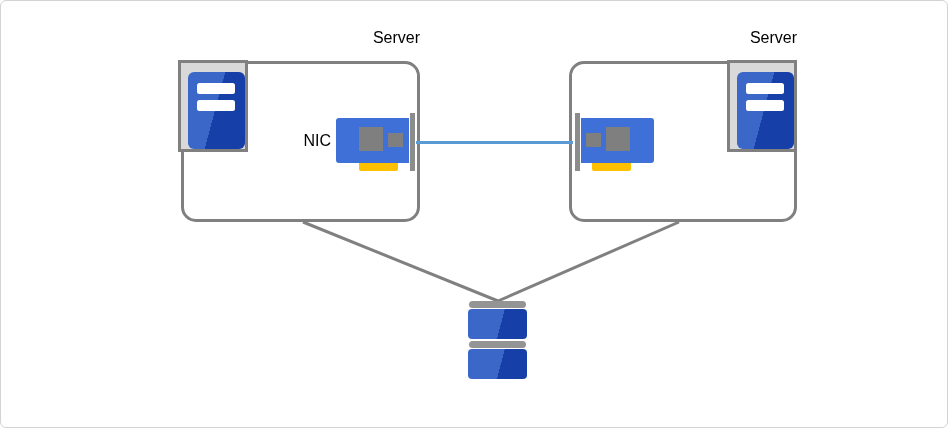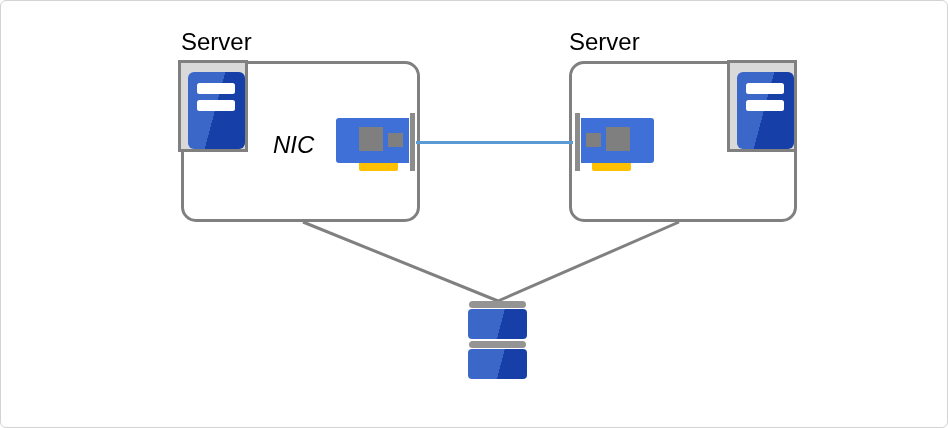--- a/index.html
+++ b/index.html
@@ -23,28 +23,28 @@
     border: 3px solid var(--box_border, #808080);
     border-radius: 15px;
   }
   #server-box-left  { left: 180px; width: 239px; }
   #server-box-right { left: 568px; width: 228px; }
 
   
   .lbl {
     position: absolute;
     color: var(--text, #000);
-    font-size: 24px;
+    font-size: 16px;
     line-height: 1.1;
-    text-align: left;
+    text-align: right;
     white-space: nowrap;
   }
   #lbl-server-left  { left: 180px; top: 28px; width: 239px; }
   #lbl-server-right { left: 568px; top: 28px; width: 228px; }
-  #lbl-nic          { left: 272px; top: 131px; width: 58px; font-style: italic; }
+  #lbl-nic          { left: 272px; top: 131px; width: 58px; }
   #lbl-disk         { left: 397px; top: 383px; width: 202px; }
 
   
   #edges { position: absolute; left: 0; top: 0; width: 948px; height: 428px; }
   .edge-gray { stroke: var(--line_gray, #808080); stroke-width: 3; }
   .edge-blue { stroke: var(--link_blue, #5b9bd5); stroke-width: 3; }
 
   
   .tower-frame {
     position: absolute;

